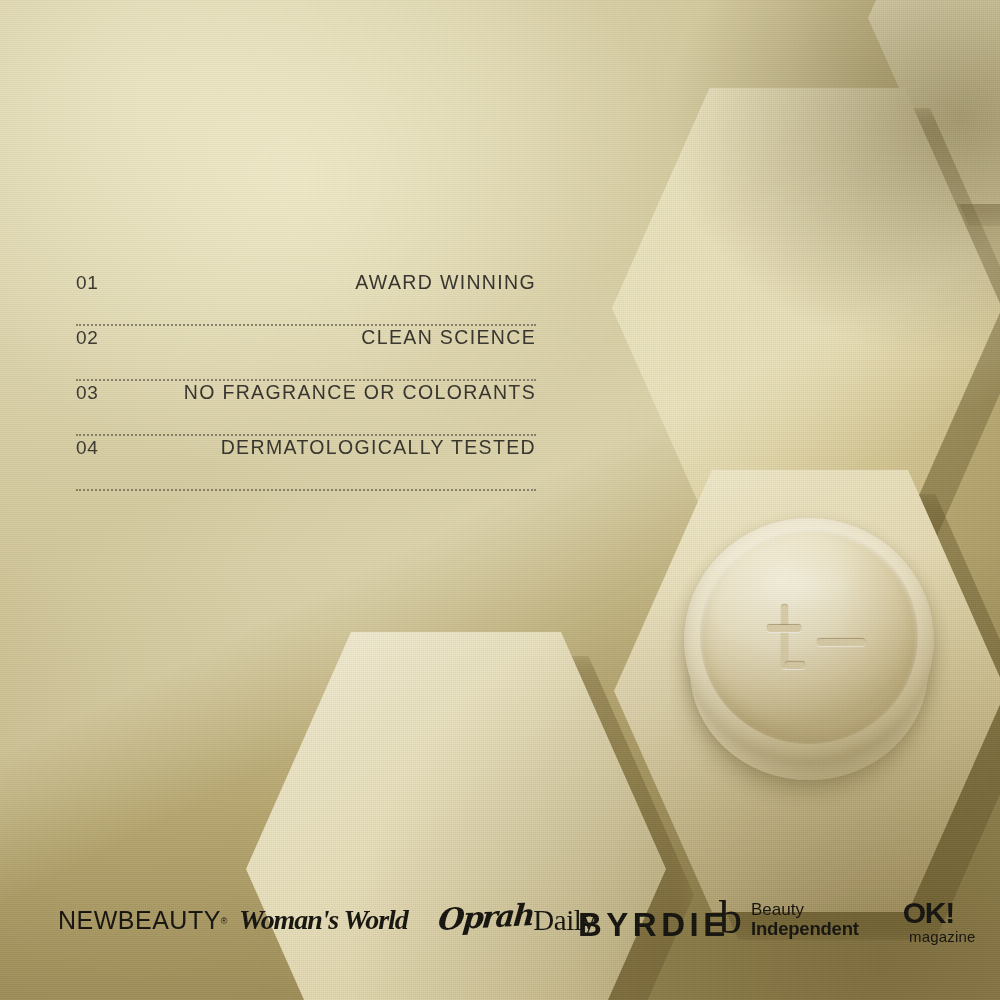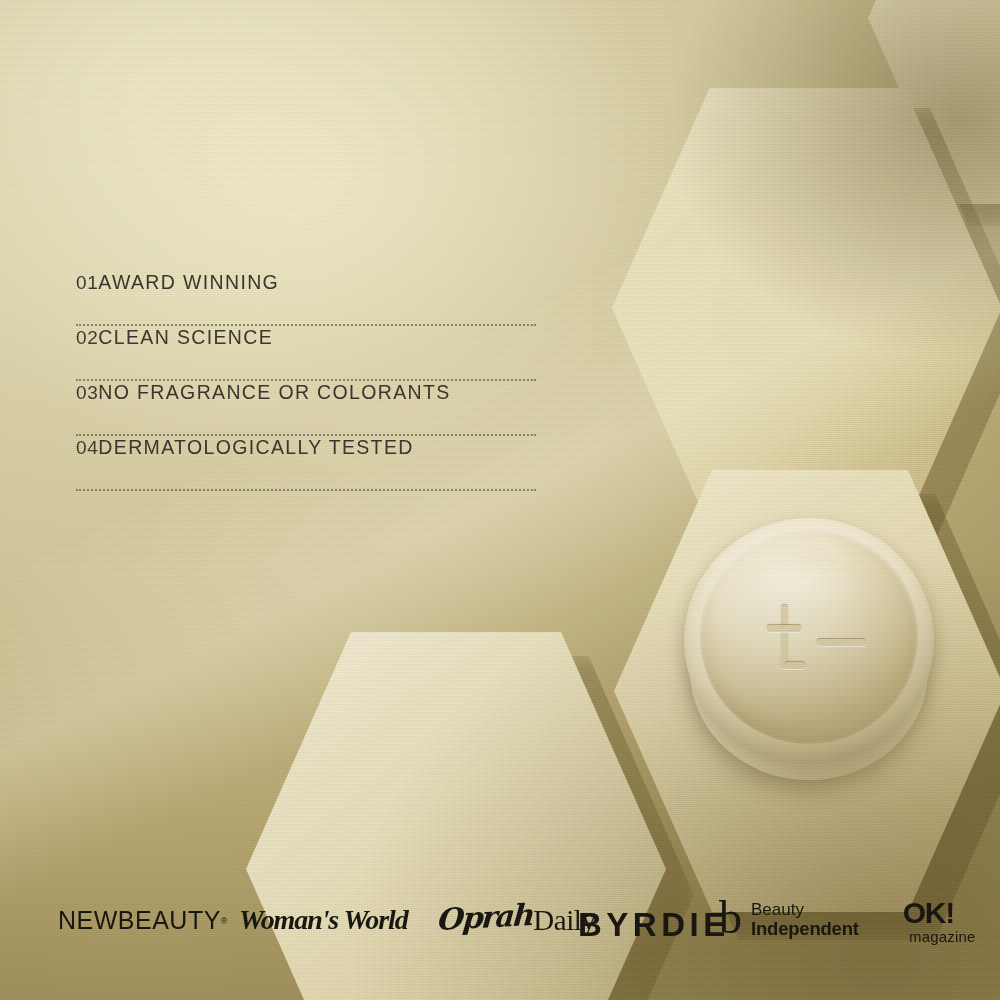--- a/index.html
+++ b/index.html
@@ -170,20 +170,21 @@
   }
 
   
   #feature-list {
     position:absolute; left:76px; top:271px;
     width:460px;
   }
   .feat-row {
     display:flex;
     align-items:baseline;
+    justify-content:space-between;
     height:53px;
   }
   .feat-num {
     font-size:19px;
     letter-spacing:.6px;
     color:#3a372e;
   }
   .feat-label {
     font-size:19.5px;
     letter-spacing:1.35px;

